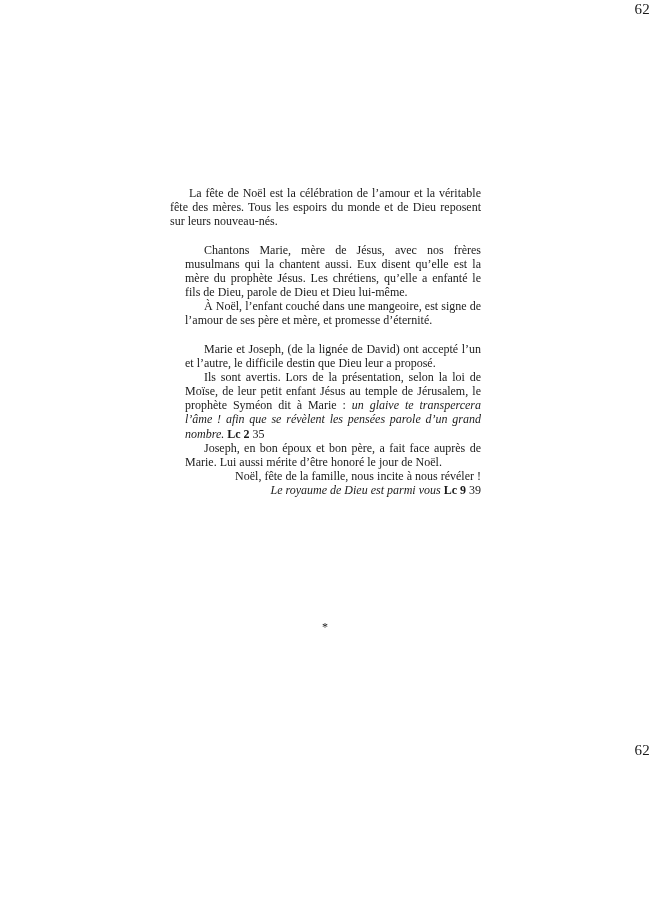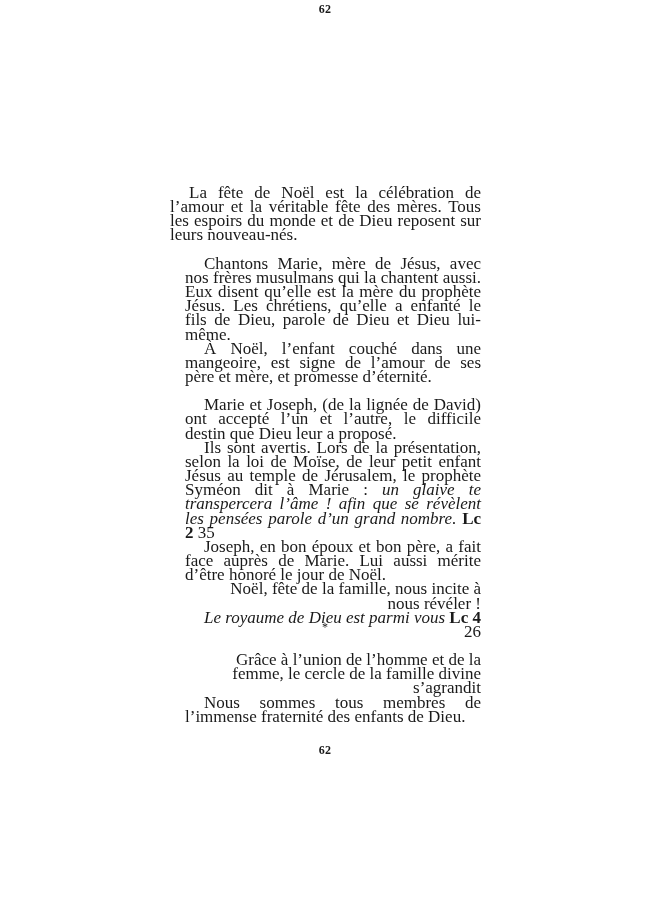--- a/index.html
+++ b/index.html
@@ -22,40 +22,39 @@
     top: 0;
     width: 650px;
     height: 920px;
     background: #ffffff;
   }
 
   .folio {
     position: absolute;
     left: 0;
     width: 650px;
-    text-align: center;
-    font-size: 12px;
+    text-align: right;
+    font-size: 15px;
     line-height: 13px;
     color: #1a1a1a;
     letter-spacing: 0.2px;
-    font-weight: bold;
   }
   .folio-top { top: 3px; }
   .folio-bottom { top: 744px; }
 
   .textblock {
     position: absolute;
     left: 170px;
     top: 186px;
     width: 311px;
   }
 
   .para {
     margin: 0;
-    font-size: 17px;
+    font-size: 12px;
     line-height: 14.15px;
     text-align: justify;
     text-justify: inter-word;
     text-indent: 19px;
     hyphens: none;
     -webkit-hyphens: none;
   }
   
 
   .para.nojust {
@@ -108,27 +107,23 @@
 
     <div class="group">
       <p class="para">Marie et Joseph, (de la lignée de David) ont accepté l’un et l’autre, le difficile destin que Dieu leur a proposé.</p>
 
       <p class="para"><span>Ils sont avertis. Lors de la présentation, selon la loi de Moïse, de leur petit enfant Jésus au temple de Jérusalem, le prophète Syméon dit à Marie : </span><em class="it">un glaive te transpercera l’âme ! afin que se révèlent les pensées parole d’un grand nombre.</em> <strong class="bd">Lc 2</strong> <span>35</span></p>
 
       <p class="para">Joseph, en bon époux et bon père, a fait face auprès de Marie. Lui aussi mérite d’être honoré le jour de Noël.</p>
 
       <p class="para nojust">Noël, fête de la famille, nous incite à nous révéler !</p>
 
-      <p class="para nojust"><em class="it">Le royaume de Dieu est parmi vous</em> <strong class="bd">Lc 4</strong> <span>26</span></p>
+      <p class="para nojust"><em class="it">Le royaume de Dieu est parmi vous</em> <strong class="bd">Lc 9</strong> <span>39</span></p>
     </div>
 
-    <div class="group">
-      <p class="para nojust">Grâce à l’union de l’homme et de la femme, le cercle de la famille divine s’agrandit</p>
-      <p class="para">Nous sommes tous membres de l’immense fraternité des enfants de Dieu.</p>
-    </div>
 
   </div>
 
   <div class="sep">*</div>
 
   <div class="folio folio-bottom">62</div>
 
 </div>
 
 </body></html>

